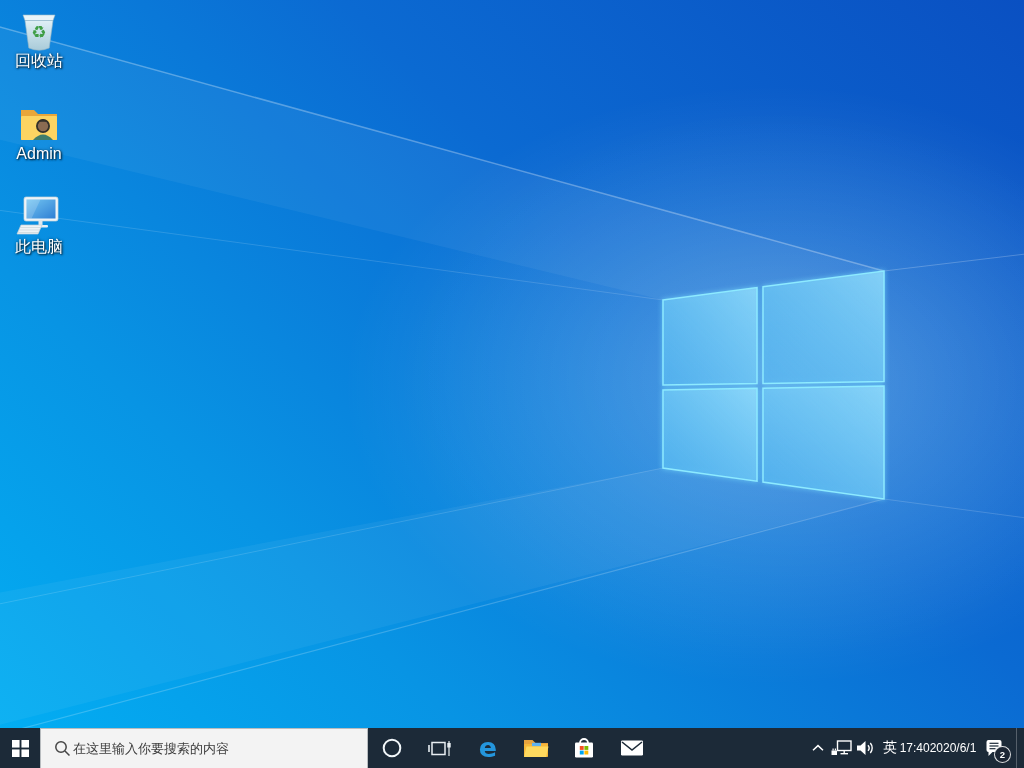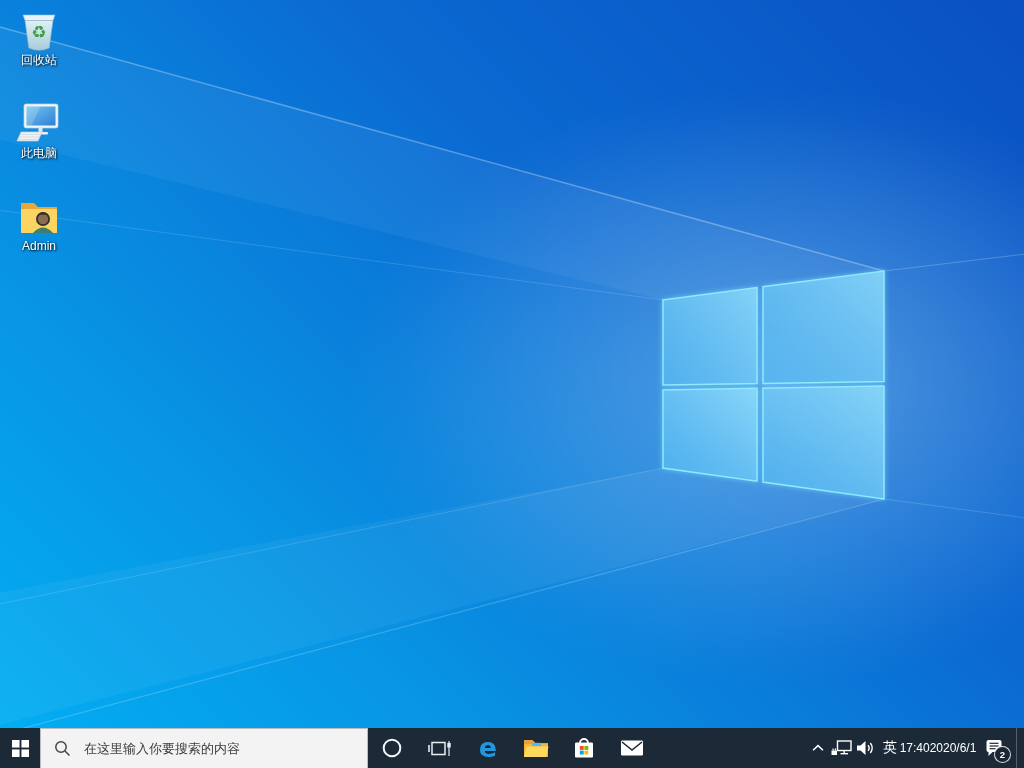--- a/index.html
+++ b/index.html
@@ -10,29 +10,29 @@
   .wallpaper{position:absolute;inset:0;
     background:
       radial-gradient(ellipse 520px 380px at 775px 385px, rgba(120,215,255,.22), rgba(120,215,255,0) 72%),
       linear-gradient(225deg,#0a50c2 0%,#0b6ad2 38%,#0894e4 72%,#02b0f4 100%);}
   .fx{position:absolute;inset:0;display:block;}
 
   
   .desktop-icons{position:absolute;left:1px;top:6px;width:76px;}
   .desktop-icon{width:76px;margin-bottom:20px;text-align:center;cursor:pointer;}
   .desktop-icon svg{display:block;margin:0 auto;}
-  .desktop-icon .label{display:block;margin-top:2px;font-size:12px;line-height:13px;color:#fff;
+  .desktop-icon .label{display:block;margin-top:2px;font-size:16px;line-height:13px;color:#fff;
       text-shadow:1px 1px 2px rgba(0,0,0,.85),0 0 3px rgba(0,0,0,.5);}
 
   
   .taskbar{position:absolute;left:0;right:0;bottom:0;height:40px;background:#1c2a38;
            display:flex;align-items:stretch;}
   .start-btn{width:40px;display:flex;align-items:center;justify-content:center;cursor:pointer;}
   .search-box{width:328px;background:#f3f3f3;border:1px solid #b8bcbf;border-bottom:none;
-              display:flex;align-items:center;padding-left:13px;gap:11px;box-sizing:border-box;}
+              display:flex;align-items:center;padding-left:13px;box-sizing:border-box;}
   .search-box input{border:none;outline:none;background:transparent;flex:1;
                     font-size:13px;color:#3c3c3c;font-family:inherit;}
   .search-box input::placeholder{color:#3c3c3c;opacity:1;}
   .tb-btn{width:48px;display:flex;align-items:center;justify-content:center;cursor:pointer;}
   .tb-spacer{flex:1;}
   .tray-btn{width:24px;display:flex;align-items:center;justify-content:center;cursor:pointer;}
   .ime{color:#fff;font-size:14px;}
   .clock{width:72px;display:flex;align-items:center;justify-content:center;
          color:#fff;font-size:12px;line-height:15px;cursor:pointer;}
   .action-center{position:relative;width:42px;display:flex;align-items:center;justify-content:center;cursor:pointer;}
@@ -94,50 +94,50 @@
         </defs>
         <polygon points="7,9 39,9 37,14.5 9,14.5" fill="#e9f4f9" stroke="#9dbccb" stroke-width="0.6"></polygon>
         <path d="M9,14.5 L12.8,42 Q23,46.5 33.2,42 L37,14.5 Z" fill="url(#binG)" stroke="#93b6c6" stroke-width="0.6"></path>
         <text x="23" y="32" text-anchor="middle" font-size="17" fill="#3f9e46">♻</text>
       </svg>
       <span class="label">回收站</span>
     </div>
 
     <div class="desktop-icon" style="margin-top:32px;">
       <svg width="46" height="46" viewBox="0 0 46 46">
+        <path d="M5,11 h13 l4,4 h19 v26 h-36 z" fill="#e9a63a"></path>
+        <rect x="5" y="17" width="36" height="24" rx="1" fill="#fcd462"></rect>
+        <path d="M20,27 a7,7 0 0 1 14,0 a7,7 0 0 1 -14,0" fill="#33302b"></path>
+        <circle cx="27" cy="27" r="5.2" fill="#8b6b52"></circle>
+        <path d="M21.8,25.5 a5.2,5.2 0 0 1 10.4,0 l-1.5,-2.8 h-7.4 z" fill="#33302b"></path>
+        <path d="M17,41 q10,-11 20,0 z" fill="#3f7d6c"></path>
+      </svg>
+      <span class="label">Admin</span>
+    </div>
+
+    <div class="desktop-icon" style="margin-top:32px;">
+      <svg width="46" height="46" viewBox="0 0 46 46">
         <defs>
           <linearGradient id="scrG" x1="0" y1="0" x2="1" y2="1">
             <stop offset="0" stop-color="#74c6f2"></stop>
               <stop offset="1" stop-color="#2e7fd4"></stop>
           </linearGradient>
         </defs>
         <rect x="8" y="5" width="34" height="24" rx="2" fill="#eef4f8" stroke="#c7d4db" stroke-width="0.7"></rect>
         <rect x="10.5" y="7.5" width="29" height="19" fill="url(#scrG)"></rect>
         <path d="M10.5,7.5 l14,0 l-9,19 l-5,0 z" fill="rgba(255,255,255,0.18)"></path>
         <rect x="22.5" y="29" width="4" height="4" fill="#dfe8ee"></rect>
         <rect x="17" y="33" width="15" height="2.5" rx="1" fill="#e8eff4"></rect>
         <polygon points="5,33 26,33 22,42 1,42" fill="#eef3f6" stroke="#c3ced6" stroke-width="0.7"></polygon>
         <line x1="4.2" y1="35.5" x2="24.8" y2="35.5" stroke="#c9d4da" stroke-width="0.7"></line>
         <line x1="3.3" y1="38" x2="23.8" y2="38" stroke="#c9d4da" stroke-width="0.7"></line>
         <line x1="2.3" y1="40.5" x2="22.8" y2="40.5" stroke="#c9d4da" stroke-width="0.7"></line>
       </svg>
       <span class="label">此电脑</span>
     </div>
-
-    <div class="desktop-icon" style="margin-top:32px;">
-      <svg width="46" height="46" viewBox="0 0 46 46">
-        <path d="M5,11 h13 l4,4 h19 v26 h-36 z" fill="#e9a63a"></path>
-        <rect x="5" y="17" width="36" height="24" rx="1" fill="#fcd462"></rect>
-        <path d="M20,27 a7,7 0 0 1 14,0 a7,7 0 0 1 -14,0" fill="#33302b"></path>
-        <circle cx="27" cy="27" r="5.2" fill="#8b6b52"></circle>
-        <path d="M21.8,25.5 a5.2,5.2 0 0 1 10.4,0 l-1.5,-2.8 h-7.4 z" fill="#33302b"></path>
-        <path d="M17,41 q10,-11 20,0 z" fill="#3f7d6c"></path>
-      </svg>
-      <span class="label">Admin</span>
-    </div>
   </div>
 
   <div class="taskbar">
 
     <div class="start-btn">
       <svg width="17" height="17" viewBox="0 0 18 18">
         <rect x="0" y="0" width="8" height="8" fill="#fff"></rect>
           <rect x="10" y="0" width="8" height="8" fill="#fff"></rect>
         <rect x="0" y="10" width="8" height="8" fill="#fff"></rect>
           <rect x="10" y="10" width="8" height="8" fill="#fff"></rect>

